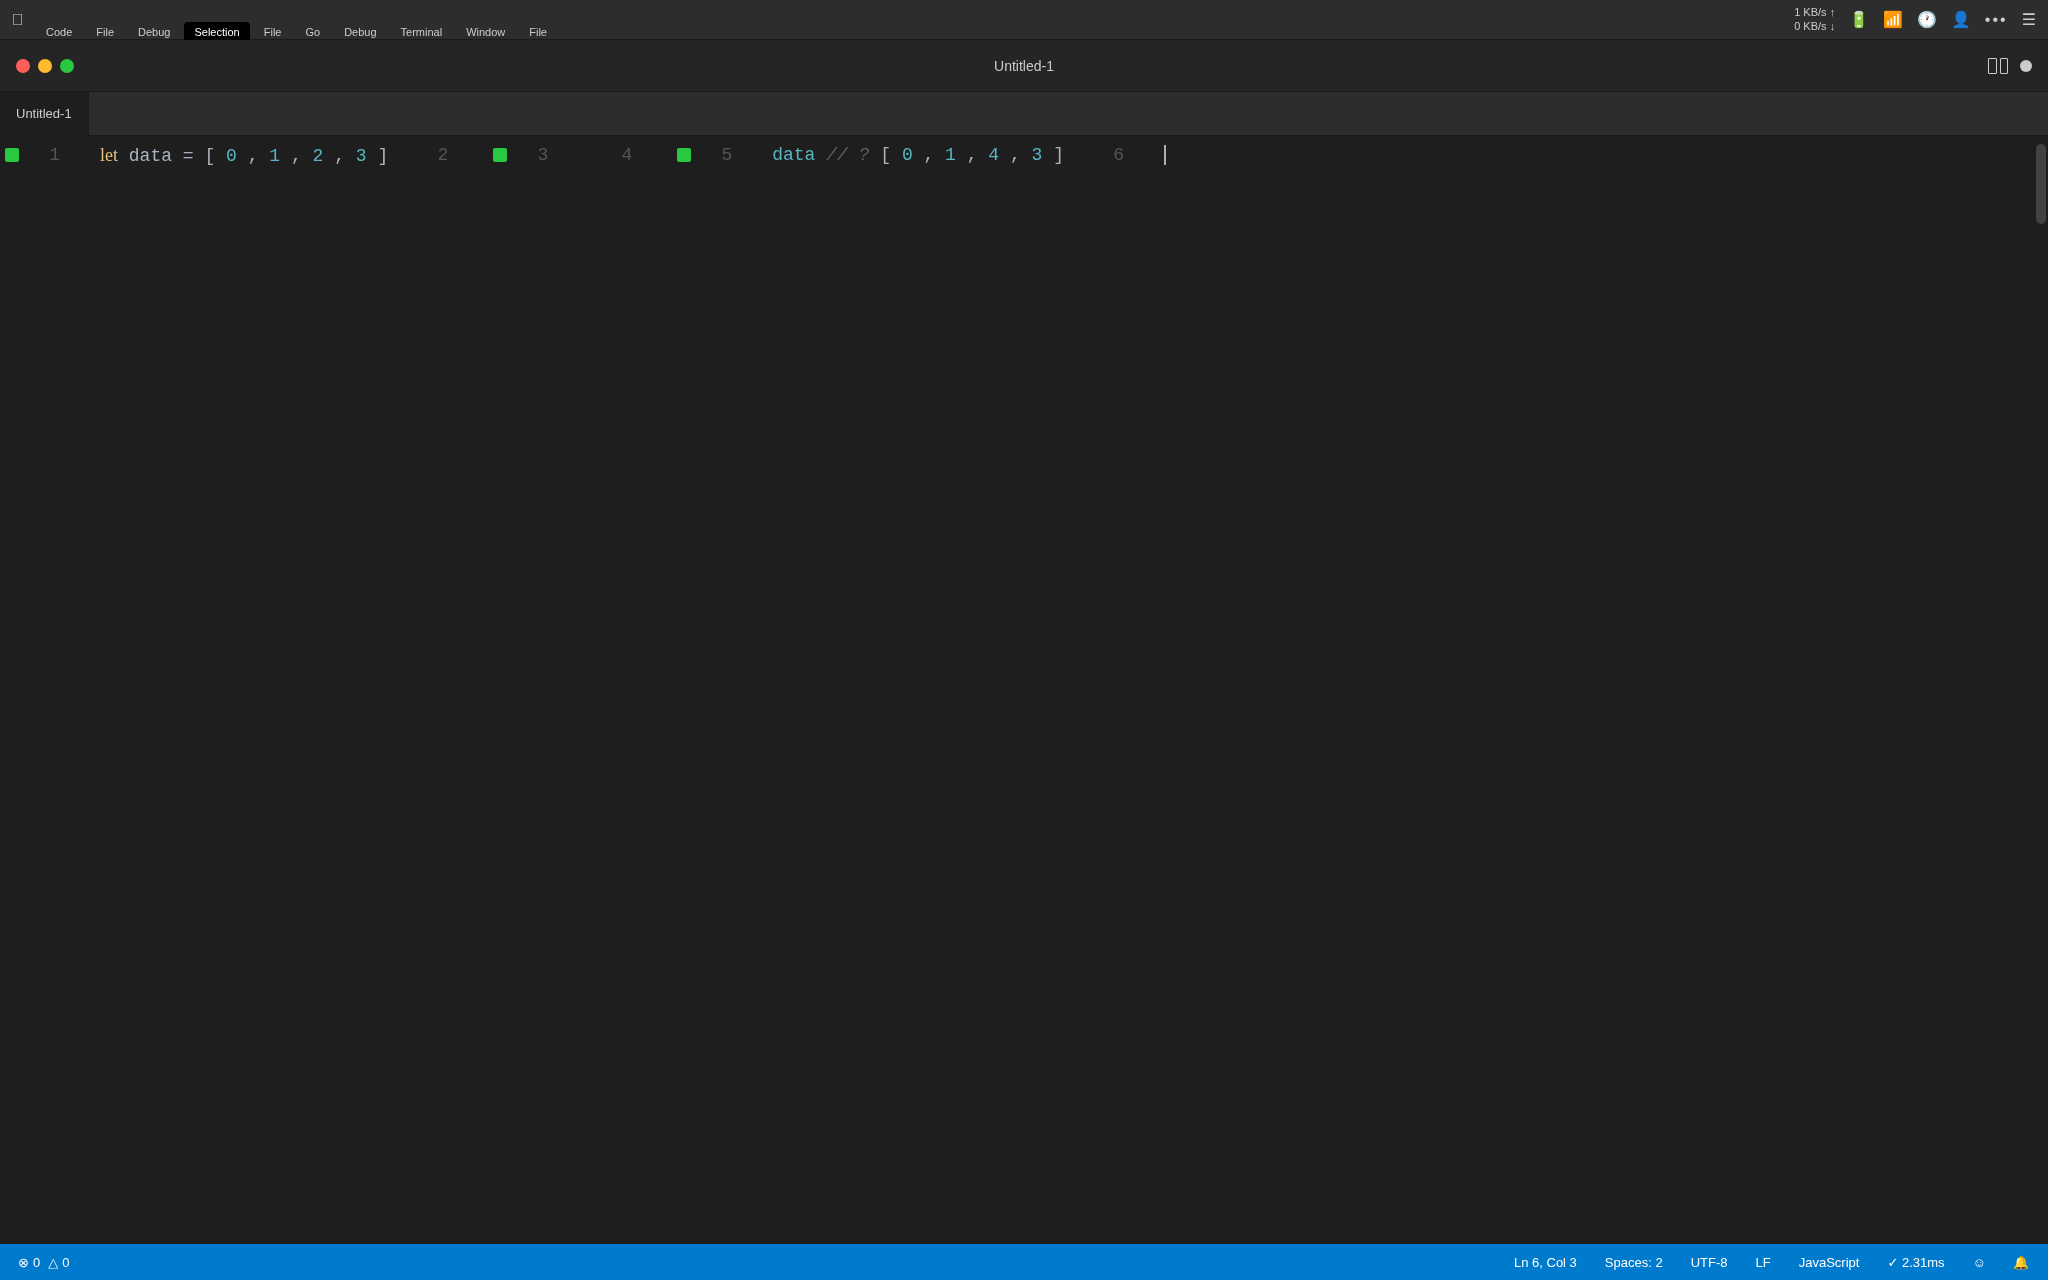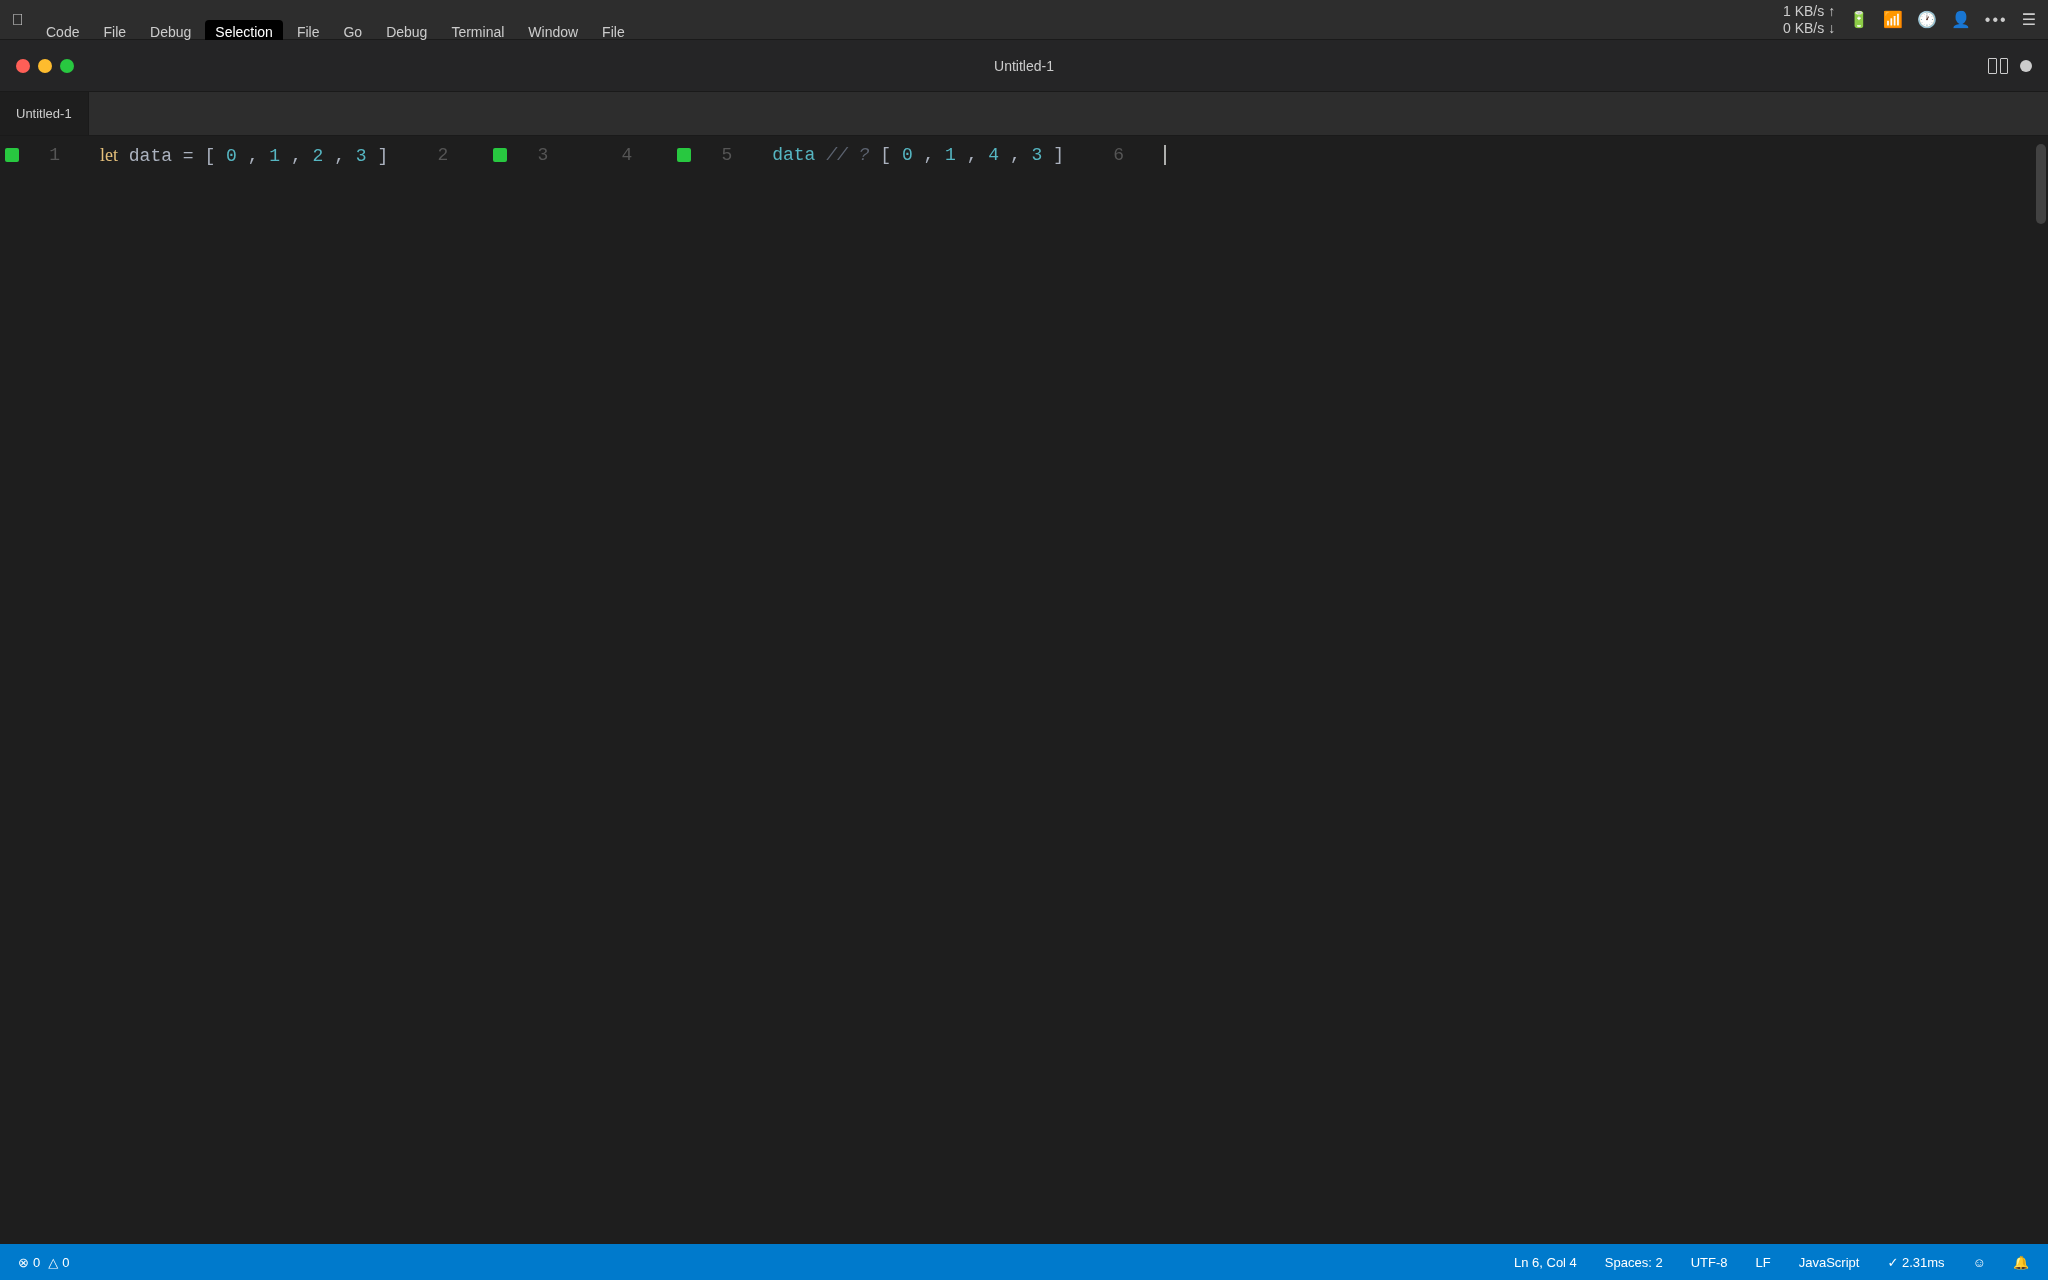--- a/index.html
+++ b/index.html
@@ -22,21 +22,21 @@
       gap: 4px;
       border-bottom: 1px solid #1a1a1a;
     }
     .menubar-apple {
       font-size: 16px;
       margin-right: 8px;
       color: #cccccc;
     }
     .menubar-item {
       padding: 4px 10px;
-      font-size: 14px;
+      font-size: 11px;
       color: #cccccc;
       border-radius: 4px;
       cursor: pointer;
       margin-top: 24px;
     }
     .menubar-item.active {
       background: #000000;
       color: white;
     }
     .menubar-right {
@@ -246,21 +246,21 @@
   <span class="menubar-item">File</span>
   <span class="menubar-item">Debug</span>
   <span class="menubar-item active">Selection</span>
   <span class="menubar-item">File</span>
   <span class="menubar-item">Go</span>
   <span class="menubar-item">Debug</span>
   <span class="menubar-item">Terminal</span>
   <span class="menubar-item">Window</span>
   <span class="menubar-item">File</span>
   <div class="menubar-right">
-    <span style="font-size:14px; line-height:1.2; text-align:right;">1 KB/s ↑<br>0 KB/s ↓</span>
+    <span style="font-size:11px; line-height:1.2; text-align:right;">1 KB/s ↑<br>0 KB/s ↓</span>
     <span style="font-size:16px;">🔋</span>
     <span style="font-size:16px;">📶</span>
     <span style="font-size:16px;">🕐</span>
     <span style="font-size:16px;">👤</span>
     <span style="font-size:16px; letter-spacing:2px;">•••</span>
     <span style="font-size:16px;">☰</span>
   </div>
 </div>
 
 <div class="titlebar">
@@ -364,21 +364,21 @@
   <div class="statusbar-left">
     <div class="status-item">
       <span>⊗</span>
       <span>0</span>
       <span style="margin-left:4px;">△</span>
       <span>0</span>
     </div>
   </div>
   <div class="statusbar-right">
     <div class="status-item">
-      <span>Ln 6, Col 4</span>
+      <span>Ln 6, Col 3</span>
     </div>
     <div class="status-item">
       <span>Spaces: 2</span>
     </div>
     <div class="status-item">
       <span>UTF-8</span>
     </div>
     <div class="status-item">
       <span>LF</span>
     </div>

